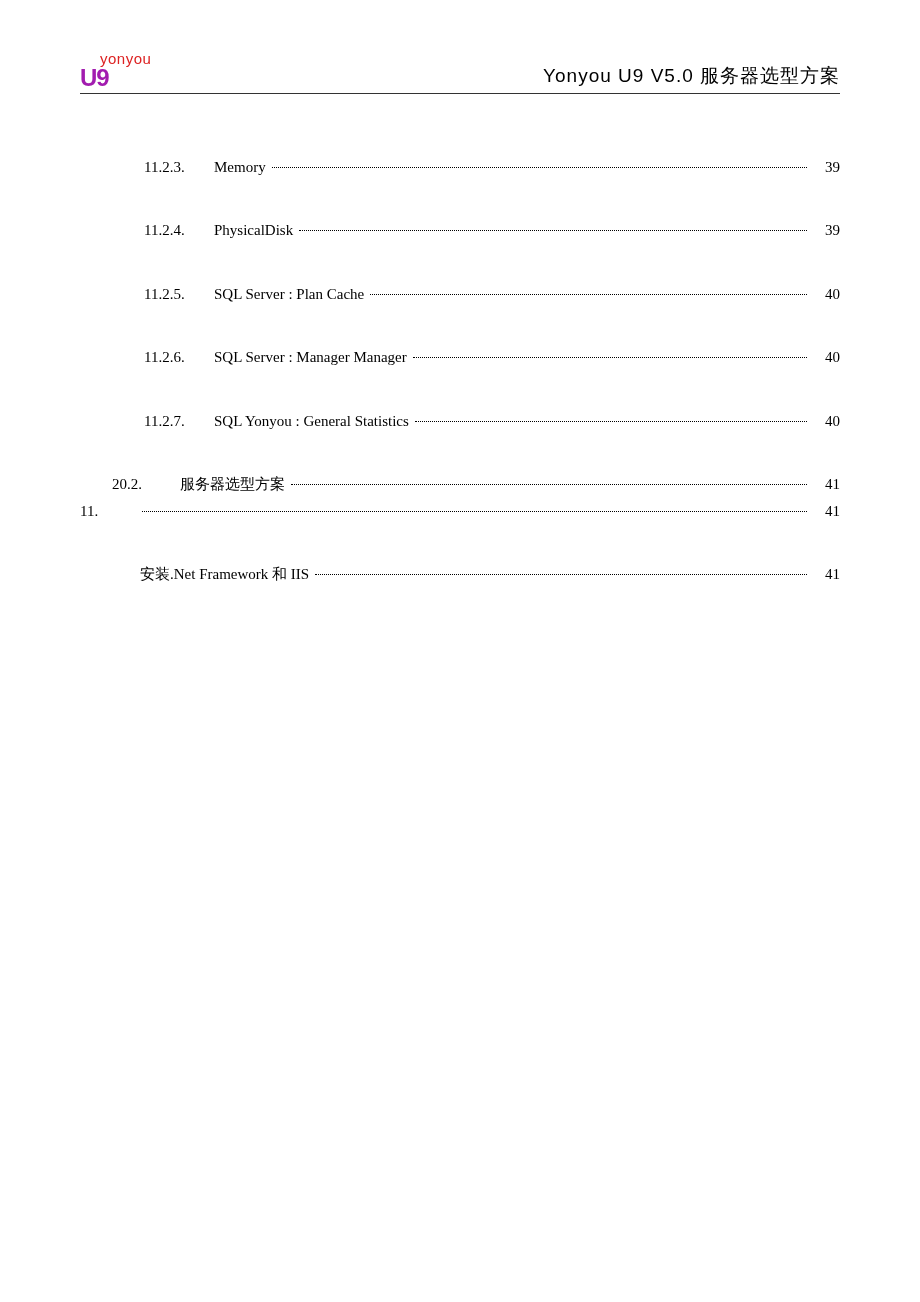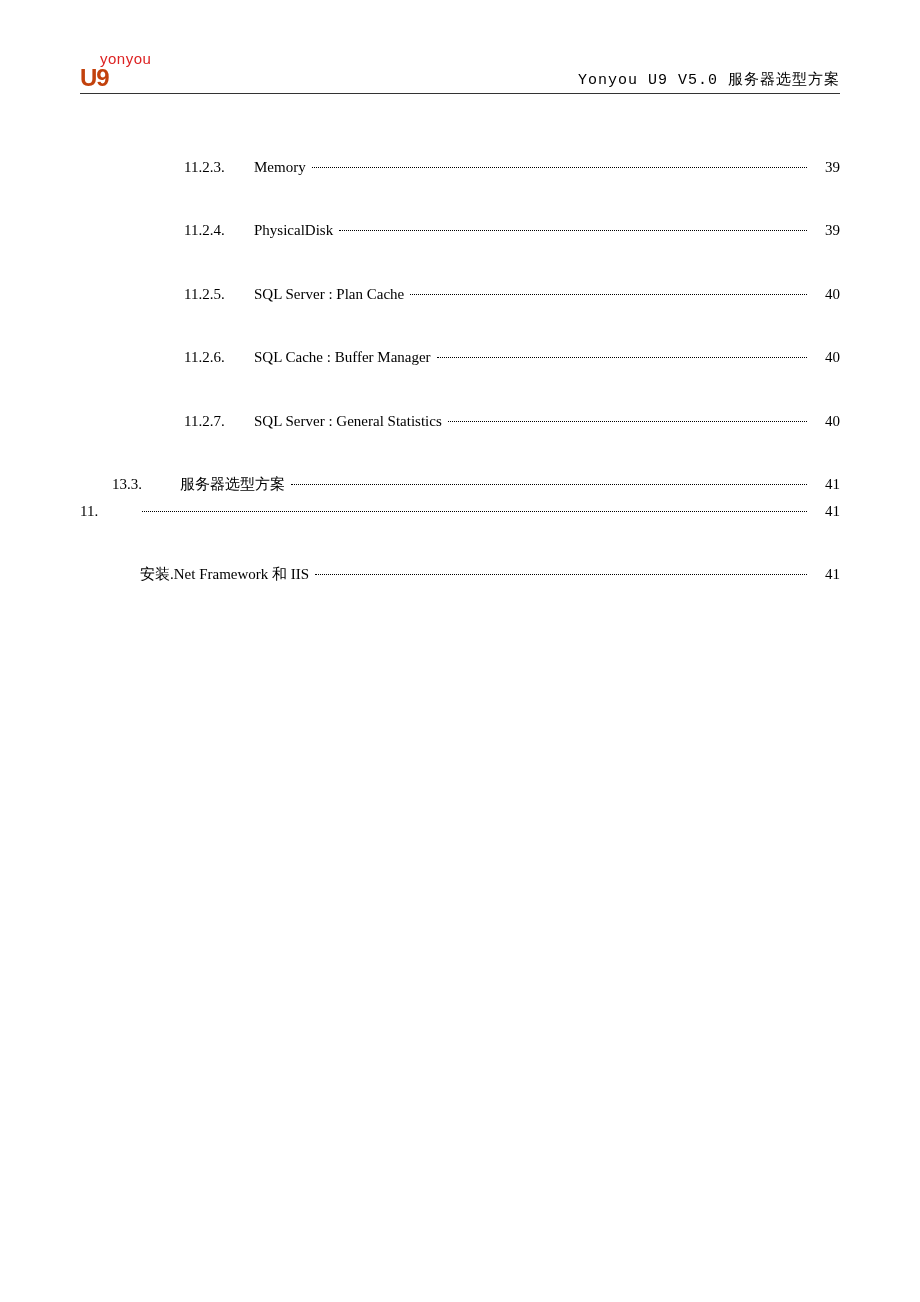--- a/index.html
+++ b/index.html
@@ -33,29 +33,29 @@
     .logo-top {
       font-size: 15px;
       color: #d22;
       letter-spacing: 0.5px;
       font-family: Arial, sans-serif;
       margin-left: 20px;
     }
     .logo-main {
       font-size: 24px;
       font-weight: bold;
-      color: #c2410c;
+      color: #a21caf;
       font-family: Arial, sans-serif;
       line-height: 0.9;
       letter-spacing: -1px;
     }
     .header-title {
-      font-size: 15px;
+      font-size: 19px;
       color: #000;
-      font-family: Liberation Mono, monospace;
+      font-family: Liberation Sans, sans-serif;
       letter-spacing: 1px;
     }
     .toc {
       font-size: 15px;
       color: #000;
       line-height: 1.7;
     }
     .toc-entry {
       display: flex;
       align-items: baseline;
@@ -90,21 +90,20 @@
     }
     .indent-l1 {
       padding-left: 0px;
     }
     .indent-l2b {
       padding-left: 60px;
     }
     .num-col-l3 {
       display: inline-block;
       width: 70px;
-      margin-left: 40px;
     }
     .num-col-l2 {
       display: inline-block;
       width: 68px;
     }
     .num-col-l1 {
       display: inline-block;
       width: 60px;
     }
   </style>
@@ -134,32 +133,32 @@
         <span class="toc-page">39</span>
       </div>
       <div class="toc-entry indent-l3">
         <span class="toc-num num-col-l3">11.2.5.</span>
         <span class="toc-title">SQL Server : Plan Cache</span>
         <span class="toc-dots"></span>
         <span class="toc-page">40</span>
       </div>
       <div class="toc-entry indent-l3">
         <span class="toc-num num-col-l3">11.2.6.</span>
-        <span class="toc-title">SQL Cache : Buffer Manager</span>
+        <span class="toc-title">SQL Server : Manager Manager</span>
         <span class="toc-dots"></span>
         <span class="toc-page">40</span>
       </div>
       <div class="toc-entry indent-l3">
         <span class="toc-num num-col-l3">11.2.7.</span>
-        <span class="toc-title">SQL Server : General Statistics</span>
+        <span class="toc-title">SQL Yonyou : General Statistics</span>
         <span class="toc-dots"></span>
         <span class="toc-page">40</span>
       </div>
       <div class="toc-entry indent-l2">
-        <span class="toc-num num-col-l2">13.3.</span>
+        <span class="toc-num num-col-l2">20.2.</span>
         <span class="toc-title">服务器选型方案</span>
         <span class="toc-dots"></span>
         <span class="toc-page">41</span>
       </div>
       <div class="toc-entry indent-l1">
         <span class="toc-num num-col-l1">11.</span>
         <span class="toc-dots"></span>
         <span class="toc-page">41</span>
       </div>
       <div class="toc-entry indent-l2b">

